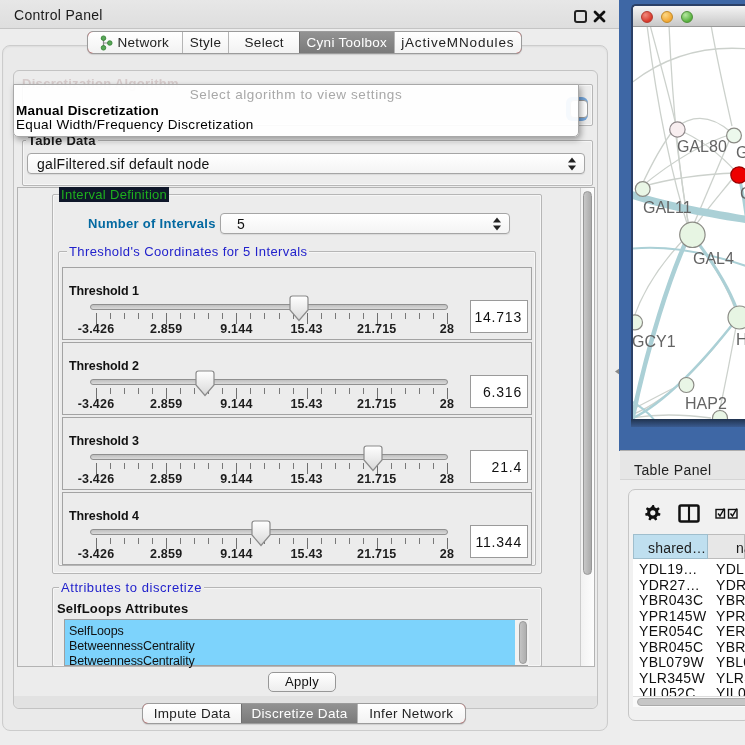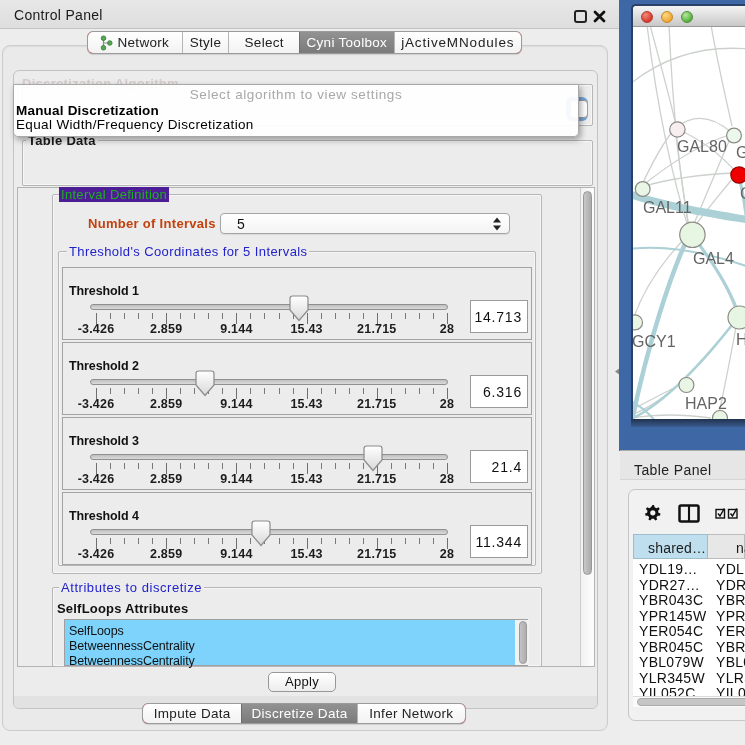--- a/index.html
+++ b/index.html
@@ -141,30 +141,34 @@
   </div>
 
   <div class="group" style="left:22px; top:84px; width:571px; height:42px;"></div>
   <div class="glabel" style="left:22px; top:76px; font-weight:bold; color:#d6cbcb;">Discretization Algorithm</div>
 
   <div class="abs" style="left:566px; top:97px; width:22px; height:24px; border-radius:6px; background:#74a4d8;"></div>
   <div class="abs" style="left:570px; top:100px; width:18px; height:18px; border-radius:4px; background:#fff; border:1px solid #9b9b9b;"></div>
 
   <div class="group" style="left:22px; top:140px; width:571px; height:46px;"></div>
   <div class="glabel" style="left:26px; top:133px; font-weight:bold; color:#1a1a1a; background:#ececec; padding:0 2px;">Table Data</div>
+  <div class="combo" style="left:27px; top:153px; width:558px; height:21px;">
+    <span class="txt">galFiltered.sif default node</span>
+    <span class="stepper"></span>
+  </div>
 
   <div class="abs" style="left:17px; top:187px; width:578px; height:480px; border:1px solid #b3b3b3; background:#ececec;"></div>
 
   <div class="abs" style="left:580px; top:188px; width:14px; height:478px; background:linear-gradient(90deg,#f2f2f2,#fdfdfd); border-left:1px solid #cccccc;"></div>
   <div class="abs" style="left:583px; top:191px; width:9px; height:384px; background:linear-gradient(90deg,#c8c8c8,#ababab); border:1px solid #979797; border-radius:5px;"></div>
 
   <div class="group" style="left:52px; top:194px; width:490px; height:380px;"></div>
-  <div class="glabel" style="left:59px; top:187px; color:#1eaf1e; background:#4c1d95; padding:0 2px;">Interval Definition</div>
-
-  <div class="glabel" style="left:88px; top:216px; font-weight:bold; font-size:13px; color:#c2410c;">Number of Intervals</div>
+  <div class="glabel" style="left:59px; top:187px; color:#1eaf1e; background:#0f172a; padding:0 2px;">Interval Definition</div>
+
+  <div class="glabel" style="left:88px; top:216px; font-weight:bold; font-size:13px; color:#0369a1;">Number of Intervals</div>
   <div class="combo" style="left:220px; top:213px; width:290px; height:21px;">
     <span class="txt" style="left:16px;">5</span>
     <span class="stepper"></span>
   </div>
 
   <div class="group" style="left:58px; top:251px; width:478px; height:315px;"></div>
   <div class="glabel" style="left:67px; top:244px; color:#2222cc; background:#ececec; padding:0 2px; letter-spacing:.4px;">Threshold's Coordinates for 5 Intervals</div>
 
   <div id="tpanels">
       <div class="tpanel" style="top:267px;">

